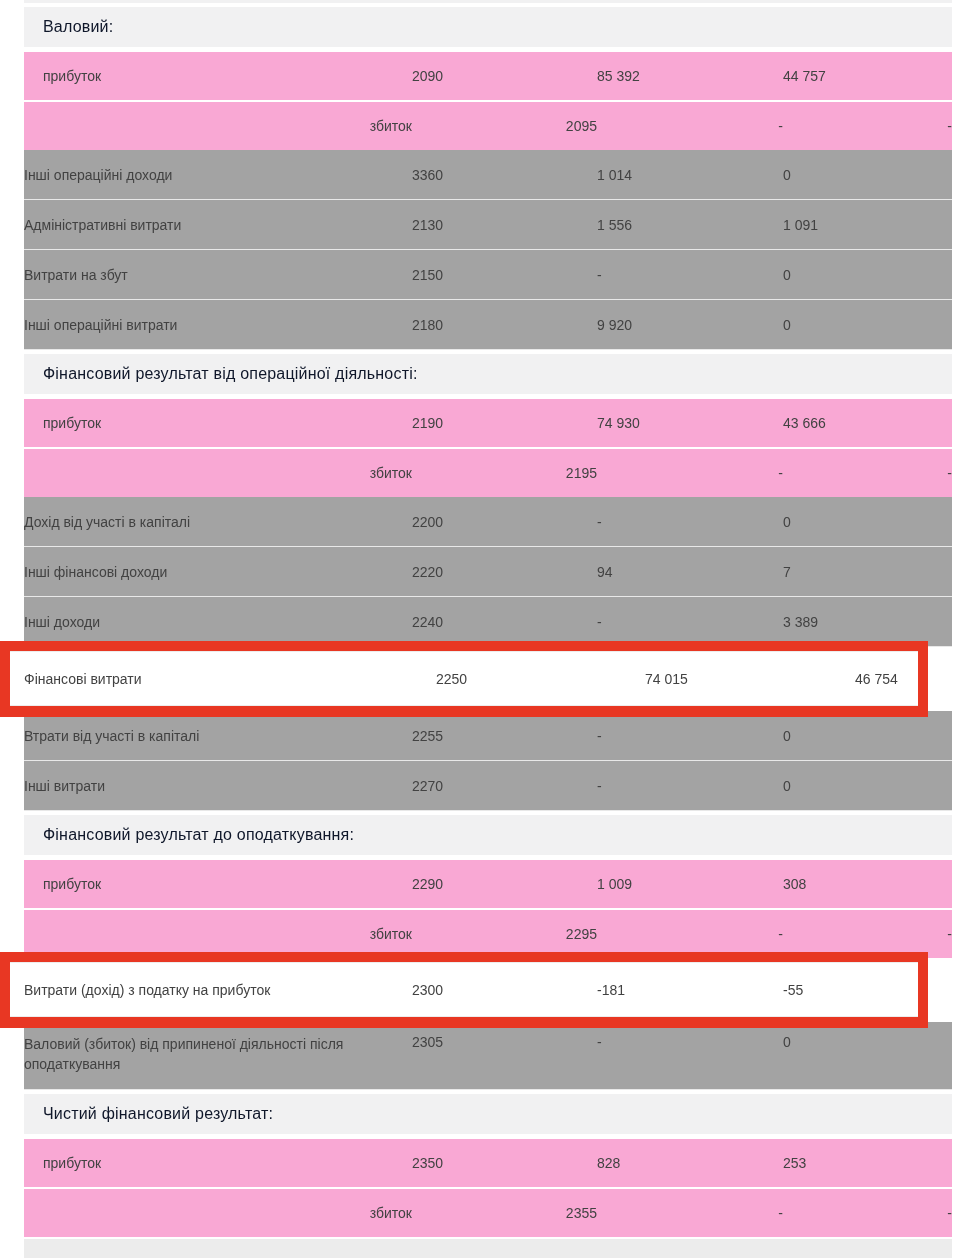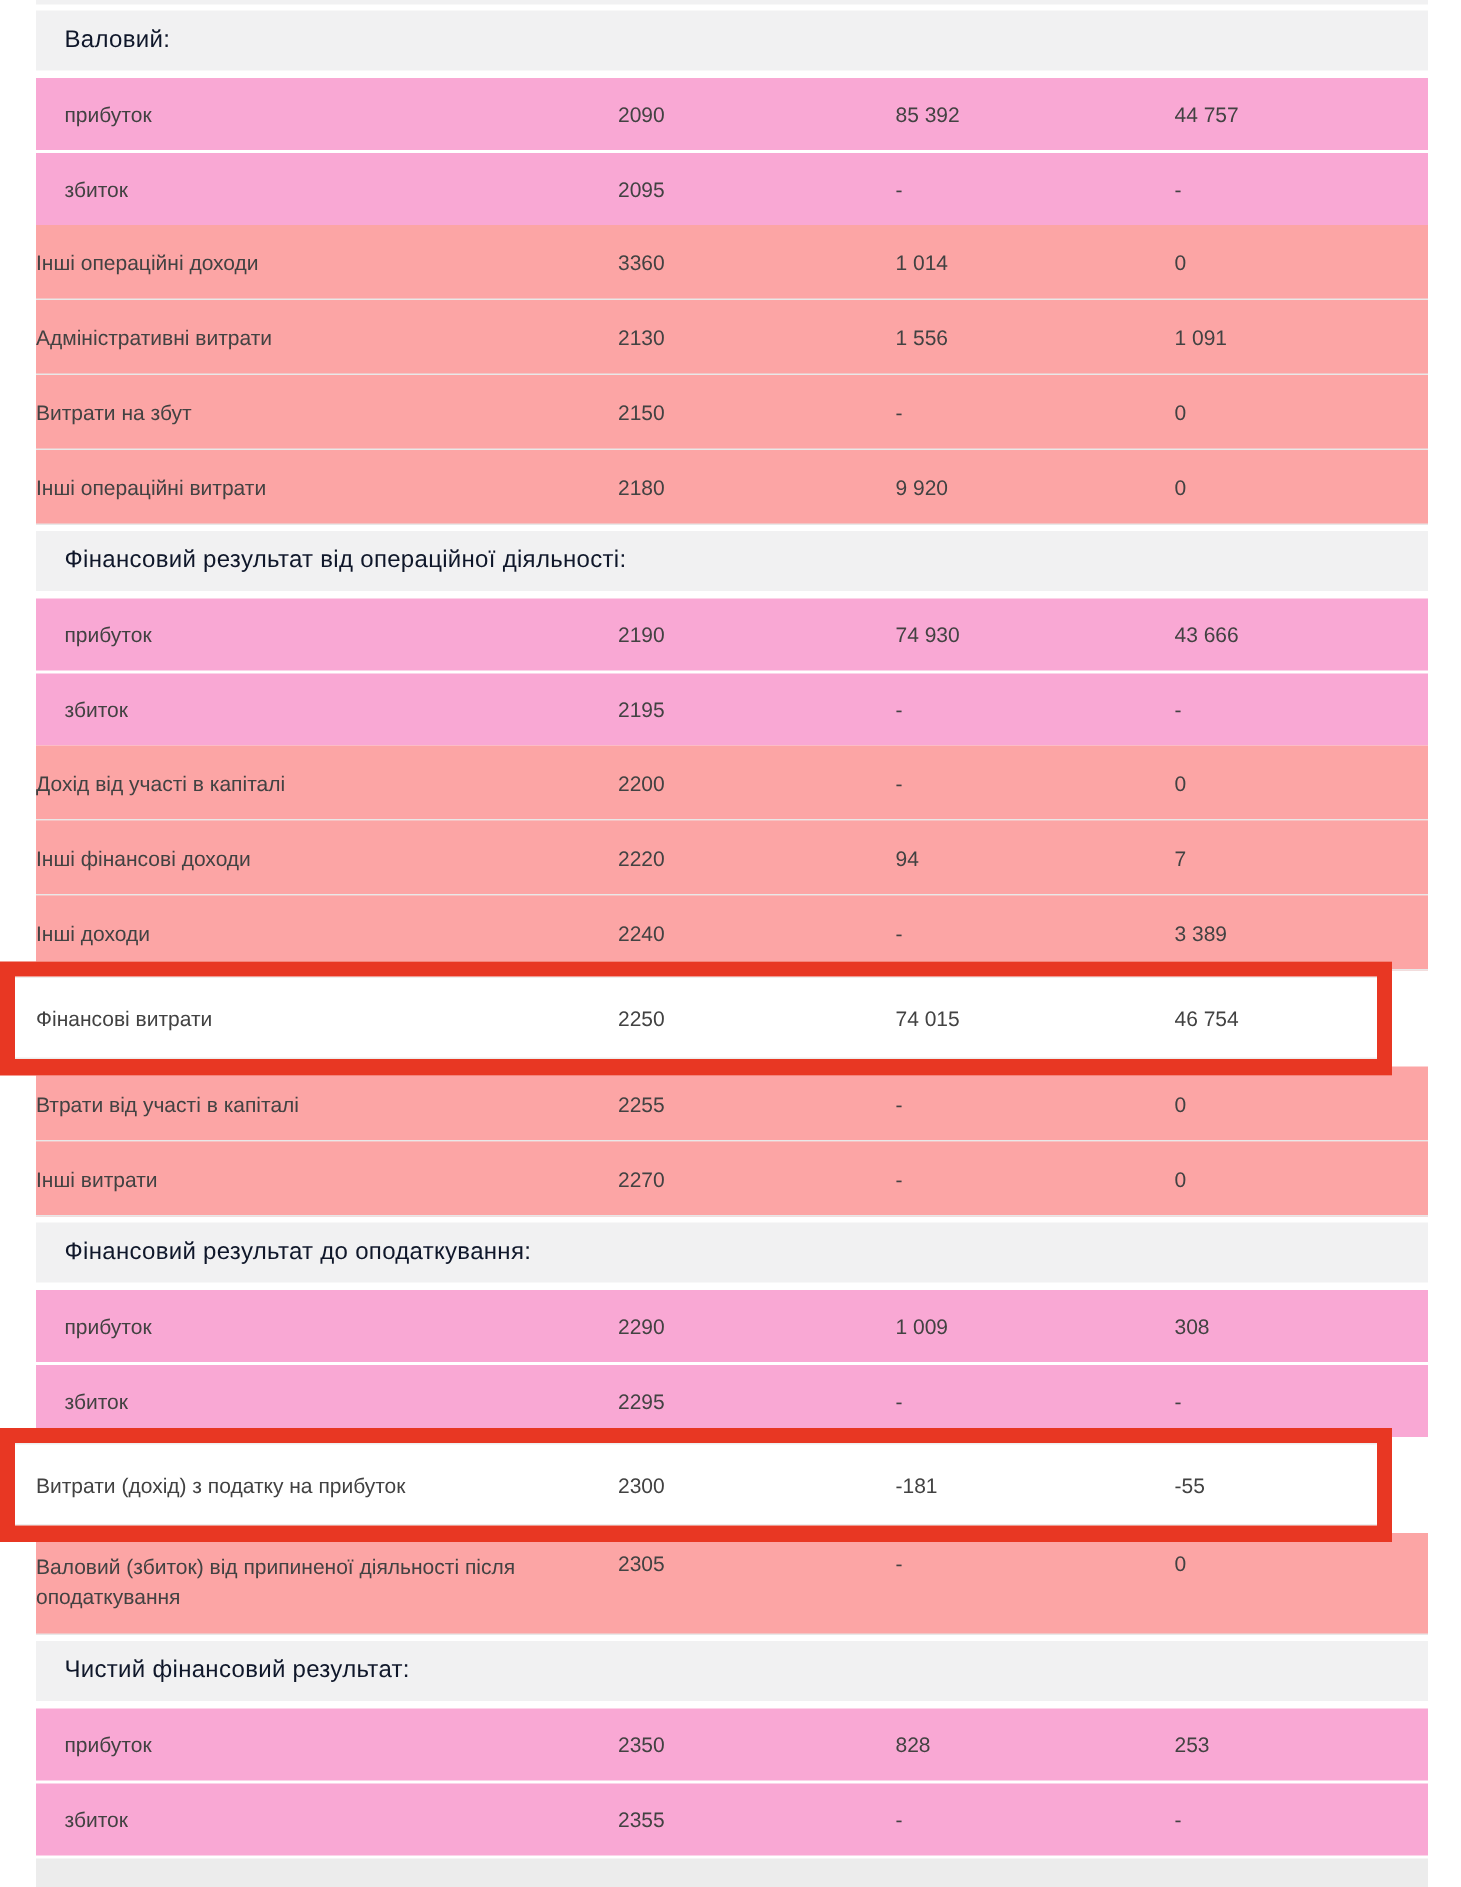--- a/index.html
+++ b/index.html
@@ -38,24 +38,24 @@
   .cells {
     display: grid;
     grid-template-columns: 388px 185px 186px 1fr;
     align-items: center;
     font-size: 14px;
   }
   .subrow {
     background: #f9a8d4;
     height: 48px;
   }
-  .subrow + .subrow { margin-top: 2px; }
+  .subrow + .subrow { margin-top: 2px; text-align: right; }
   .subrow .c0 { padding-left: 19px; }
   .white {
-    background: #fca5a5;
+    background: #a3a3a3;
     height: 50px;
     border-bottom: 1px solid #e8e8e8;
   }
   .tall {
     height: 68px;
     align-items: start;
     padding-top: 12px;
   }
   .tall .c0 { line-height: 1.45; padding-right: 30px; }
   .cell { color: #424242; }
@@ -146,21 +146,21 @@
         <div class="cell c1">2220</div>
         <div class="cell c2">94</div>
         <div class="cell c3">7</div>
       </div>
       <div class="row cells white">
         <div class="cell c0">Інші доходи</div>
         <div class="cell c1">2240</div>
         <div class="cell c2">-</div>
         <div class="cell c3">3 389</div>
       </div>
-      <div class="row cells white hl" style="border-color: rgb(232, 55, 35);">
+      <div class="row cells white hl" style="border-color: rgb(232, 55, 35); gap: 24px;">
         <div class="cell c0">Фінансові витрати</div>
         <div class="cell c1">2250</div>
         <div class="cell c2">74 015</div>
         <div class="cell c3">46 754</div>
       </div>
       <div class="row cells white">
         <div class="cell c0">Втрати від участі в капіталі</div>
         <div class="cell c1">2255</div>
         <div class="cell c2">-</div>
         <div class="cell c3">0</div>

